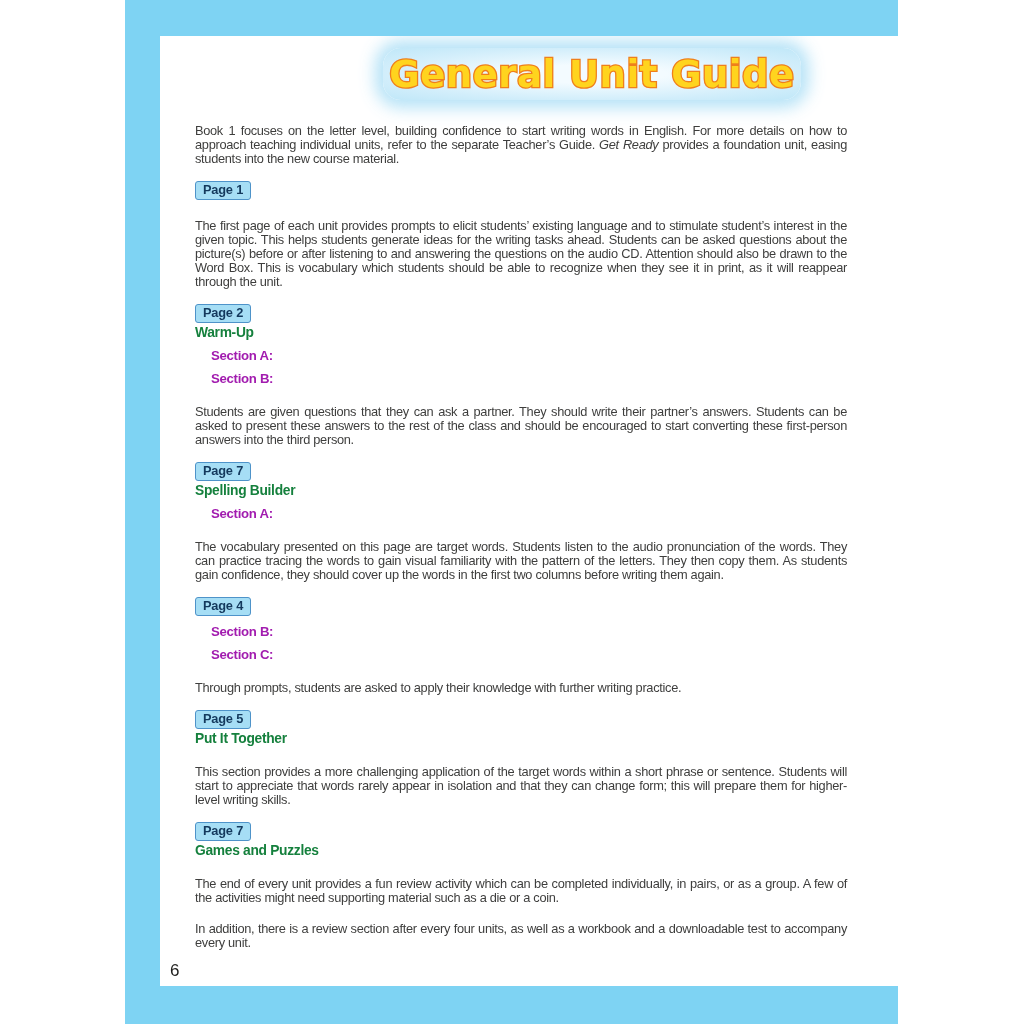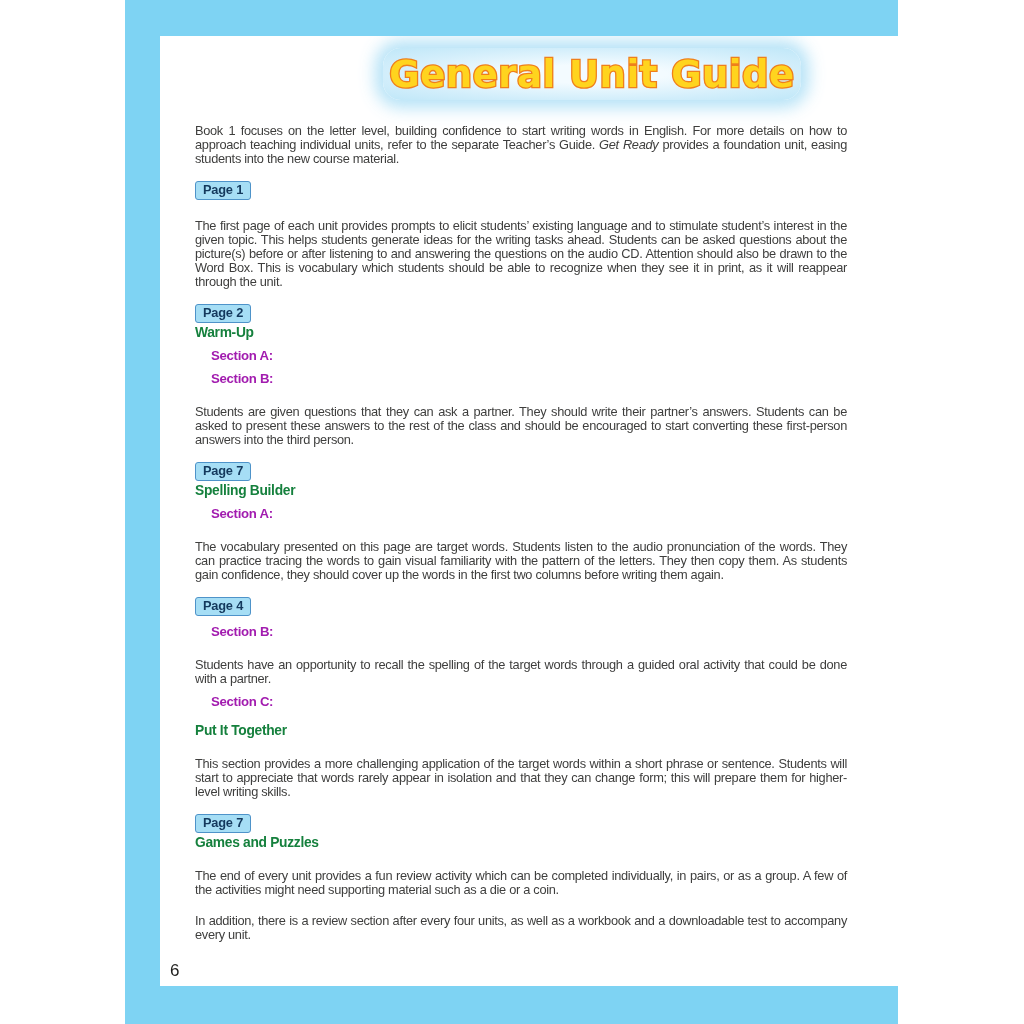--- a/index.html
+++ b/index.html
@@ -116,25 +116,28 @@
         <div class="heading">Spelling Builder</div>
         <div class="sub-label">Section A:</div>
         <p class="para">The vocabulary presented on this page are target words. Students listen to the audio pronunciation of the words. They can practice tracing the words to gain visual familiarity with the pattern of the letters. They then copy them. As students gain confidence, they should cover up the words in the first two columns before writing them again.</p>
       </div>
 
       <div class="section">
         <div class="badge-row">
           <span class="badge">Page 4</span>
         </div>
         <div class="sub-label">Section B:</div>
-        <p class="para">Students have an opportunity to recall the spelling of the target words through a guided oral activity that could be done with a partner.</p>
         <div class="sub-label">Section C:</div>
+        <p class="para">Through prompts, students are asked to apply their knowledge with further writing practice.</p>
       </div>
 
       <div class="section">
+        <div class="badge-row">
+          <span class="badge">Page 5</span>
+        </div>
         <div class="heading">Put It Together</div>
         <p class="para">This section provides a more challenging application of the target words within a short phrase or sentence. Students will start to appreciate that words rarely appear in isolation and that they can change form; this will prepare them for higher-level writing skills.</p>
       </div>
 
       <div class="section">
         <div class="badge-row">
           <span class="badge">Page 7</span>
         </div>
         <div class="heading">Games and Puzzles</div>
         <p class="para">The end of every unit provides a fun review activity which can be completed individually, in pairs, or as a group. A few of the activities might need supporting material such as a die or a coin.</p>

